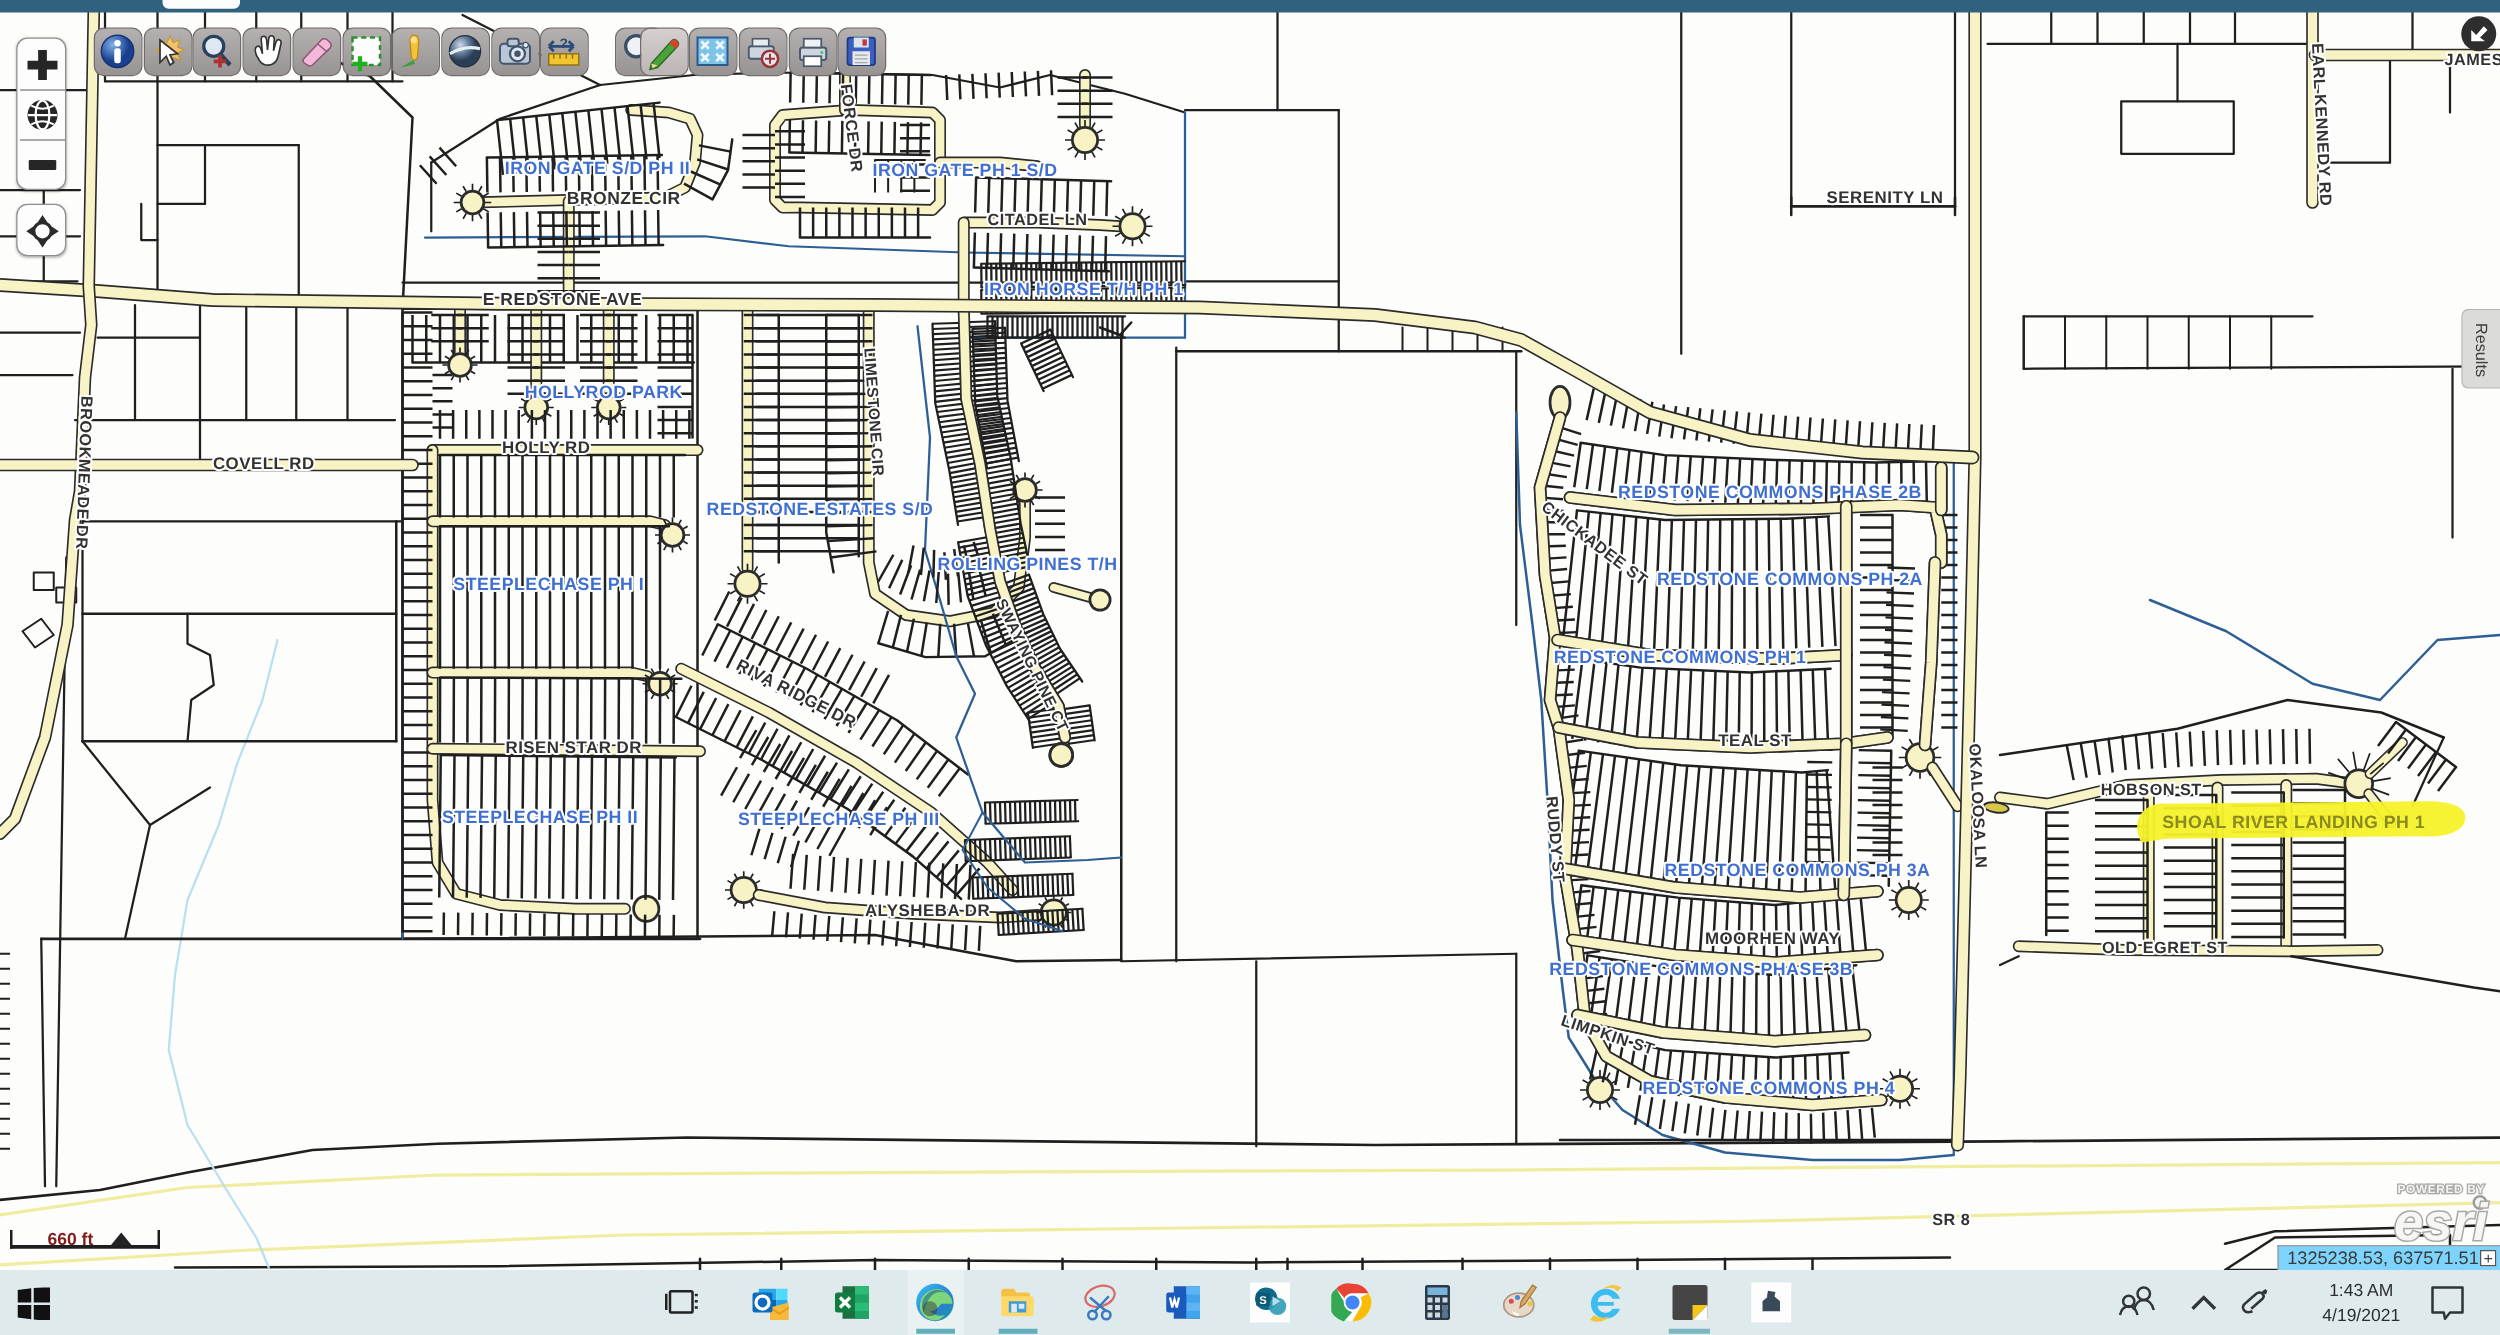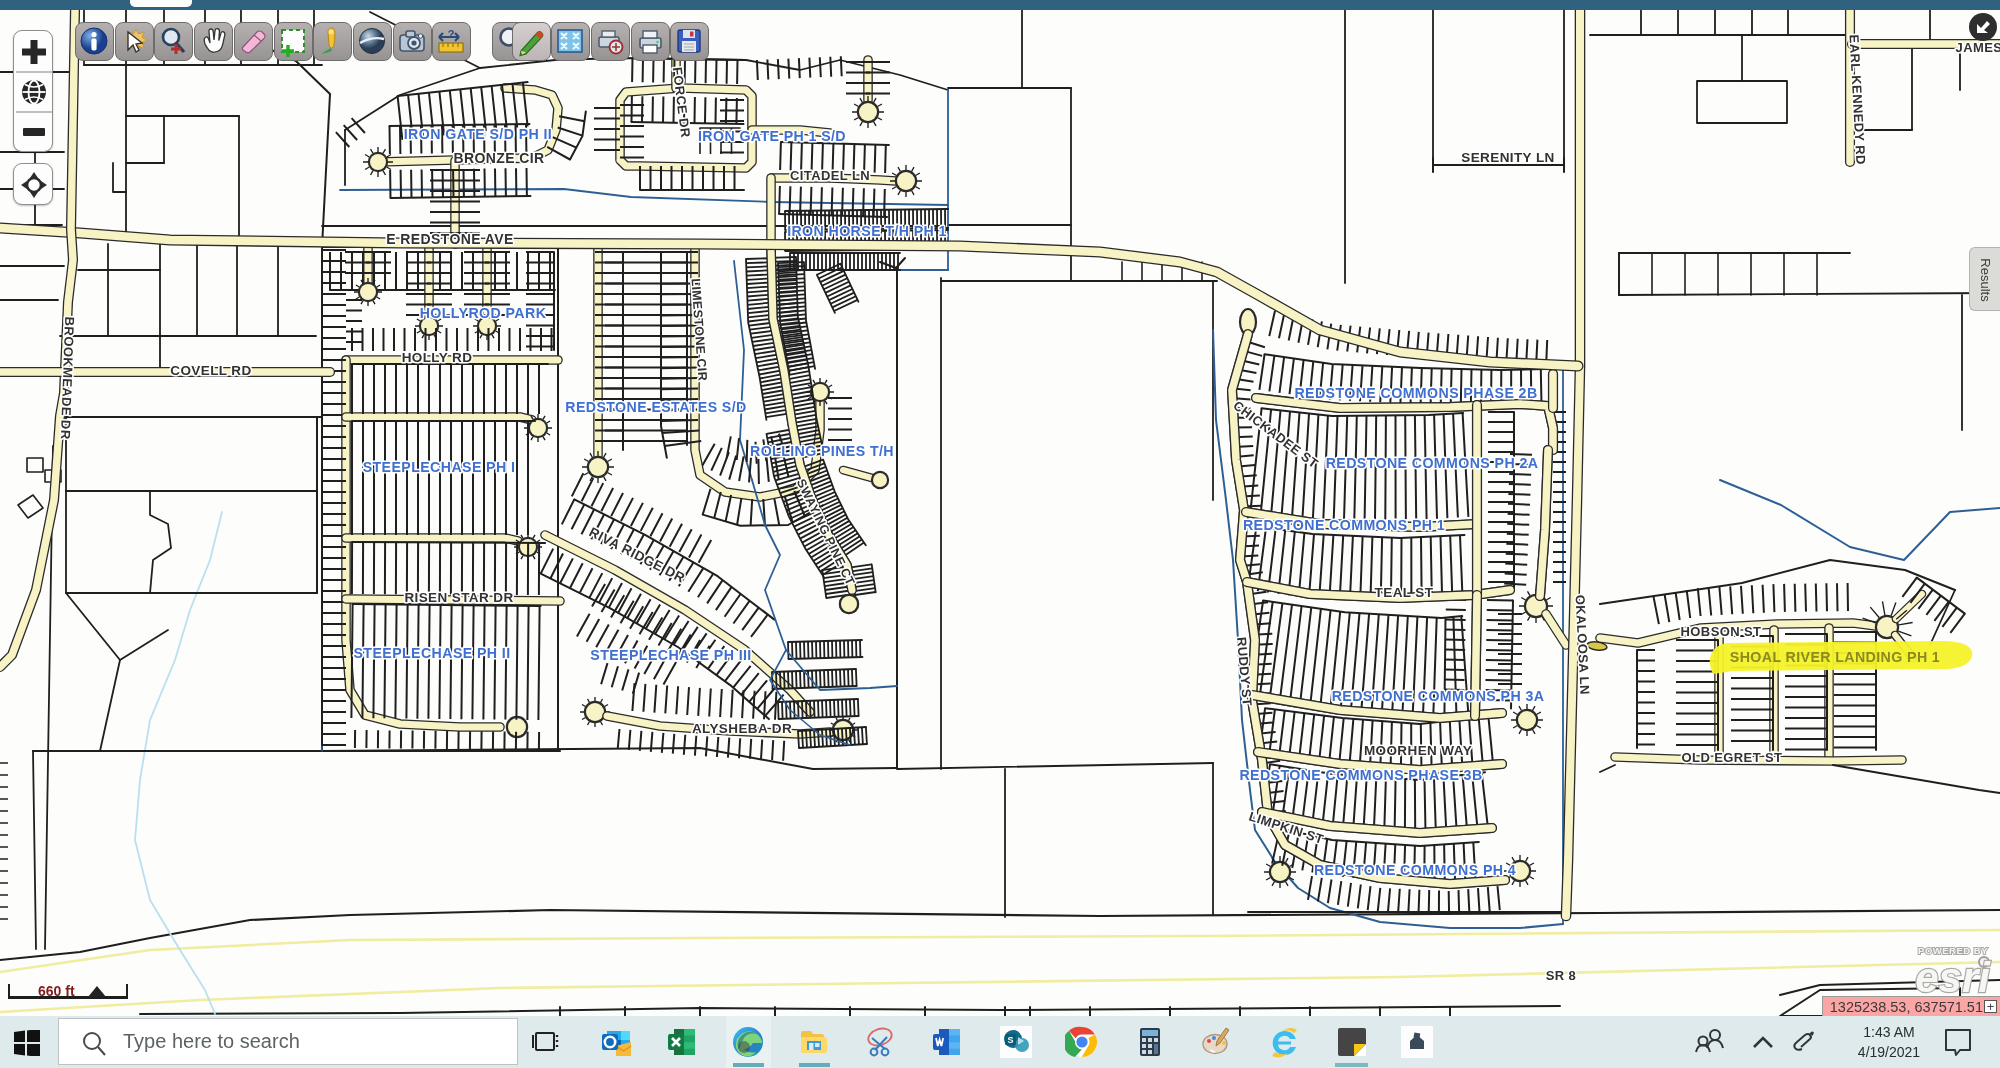--- a/index.html
+++ b/index.html
@@ -10,21 +10,21 @@
 .tbtn.lite{background:linear-gradient(#d6cfcf,#bdb5b5);}
 #results{position:absolute;right:0;top:247px;width:31px;height:64px;background:#dbdbd8;border:1px solid #b4b4b0;border-right:none;border-radius:6px 0 0 6px;}
 #results span{position:absolute;left:23px;top:4px;transform:rotate(90deg);transform-origin:0 0;font-size:13px;color:#3c3c3c;white-space:nowrap;display:block;width:56px;text-align:center;}
 #taskbar{position:absolute;left:0;top:1016px;width:2000px;height:52px;background:#dfeaec;}
 #search{position:absolute;left:58px;top:1018px;width:460px;height:47px;background:#fff;border:1px solid #bcc2c4;color:#5c6366;font-size:20px;line-height:45px;}
 #search svg{position:absolute;left:22px;top:11px;}
 #search i{font-style:normal;position:absolute;left:64px;}
 .ul{position:absolute;top:1063px;height:4px;background:#61aebc;}
 #tray{position:absolute;top:1016px;height:52px;color:#2f3337;}
 #clock{position:absolute;left:1846px;top:1022px;width:86px;text-align:center;font-size:14px;color:#2a2e30;line-height:20px;}
-#coords{position:absolute;left:1822px;top:996px;width:178px;height:22px;background:#fca5a5;border:1px solid #9a9a9a;border-right:none;font-size:14.5px;color:#3a3a3a;text-align:right;line-height:20px;padding-right:17px;}
+#coords{position:absolute;left:1822px;top:996px;width:178px;height:22px;background:#7dd3fc;border:1px solid #9a9a9a;border-right:none;font-size:14.5px;color:#3a3a3a;text-align:right;line-height:20px;padding-right:17px;}
 #coordplus{position:absolute;left:1984px;top:1000px;width:13px;height:13px;border:1.5px solid #555;background:#fff;font-size:13px;line-height:11px;text-align:center;color:#444;}
 #esri{position:absolute;left:1916px;top:946px;text-align:right;}
 #scalebar{position:absolute;left:8px;top:984px;width:120px;height:15px;border-left:2.5px solid #1e1e1e;border-right:2.5px solid #1e1e1e;border-bottom:3px solid #1e1e1e;}
 #scalebar b{position:absolute;left:28px;top:-1px;font-size:14px;color:#7f1d1d;font-weight:bold;}
 #scalebar u{position:absolute;left:78px;top:2px;text-decoration:none;width:0;height:0;border-left:9px solid transparent;border-right:9px solid transparent;border-bottom:11px solid #222;}
 </style></head>
 <body>
 <div id="page">
   <svg id="map" width="2000" height="1068" viewBox="0 0 2000 1068" style="position:absolute;left:0;top:0" xmlns="http://www.w3.org/2000/svg" font-family="Liberation Sans, sans-serif">
   <rect x="0" y="0" width="2000" height="1068" fill="#fdfdfb"></rect>
@@ -688,27 +688,20 @@
   <div id="taskbar"></div>
   <div style="position:absolute;left:726px;top:1016px;width:45px;height:52px;background:#e9f1f2;"></div>
   <svg style="position:absolute;left:14px;top:1030px" width="26" height="26">
       <g fill="#111">
     <path d="M0,2 L11,0.6 L11,12 L0,12 Z"></path>
         <path d="M13,0.4 L26,-1 L26,12 L13,12 Z"></path>
     <path d="M0,14 L11,14 L11,25.4 L0,24 Z"></path>
         <path d="M13,14 L26,14 L26,27 L13,25.6 Z"></path>
   </g>
     </svg>
-  <div id="search">
-      <svg width="26" height="26">
-        <circle cx="11" cy="11" r="8" fill="none" stroke="#4a4a4a" stroke-width="2"></circle>
-        <line x1="17" y1="17" x2="24" y2="25" stroke="#4a4a4a" stroke-width="2"></line>
-      </svg>
-      <i>Type here to search</i>
-    </div>
 
   <svg style="position:absolute;left:532px;top:1029px" width="30" height="27">
     <rect x="4" y="4" width="18" height="17" fill="none" stroke="#222" stroke-width="2" rx="1"></rect>
     <path d="M25,6 L25,8 M25,11 L25,13 M25,16 L25,18" stroke="#222" stroke-width="2.4"></path>
     <path d="M1,6 L1,19" stroke="#222" stroke-width="2"></path>
   </svg>
   <svg style="position:absolute;left:600px;top:1025px" width="34" height="34" viewBox="0 0 34 34">
       <rect x="7" y="6" width="14" height="9" fill="#28a8ea"></rect>
       <rect x="21" y="6" width="9" height="9" fill="#50d9ff"></rect>
       <rect x="7" y="15" width="14" height="9" fill="#0364b8"></rect>

